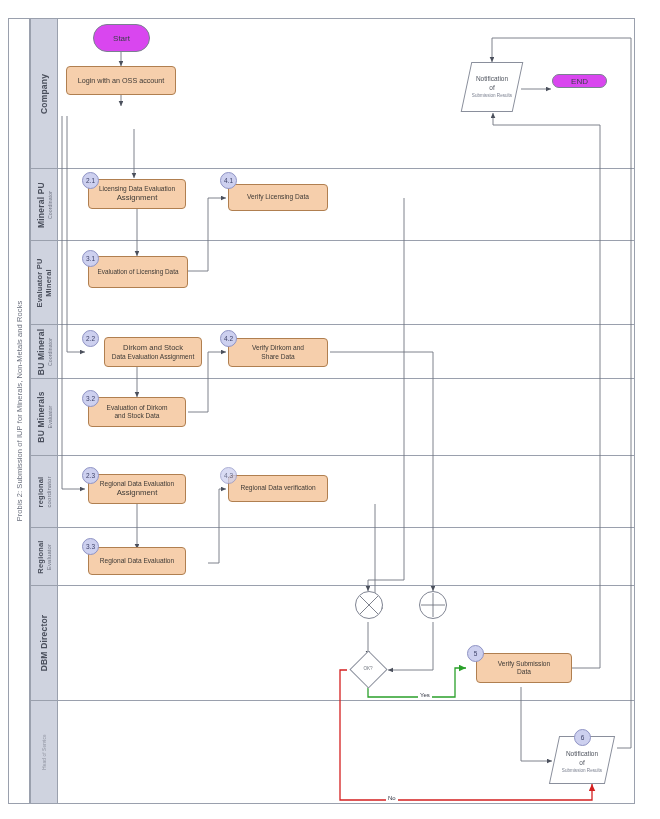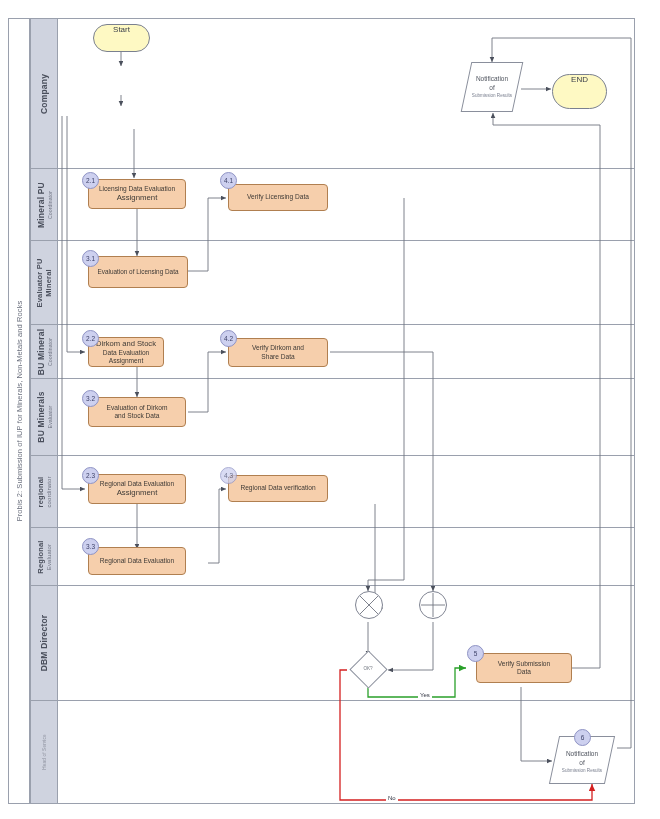--- a/index.html
+++ b/index.html
@@ -93,25 +93,26 @@
     color: #3e3a36;
     line-height: 1.25;
     padding: 2px 4px;
     font-size: 7px;
   }
   .task.t1 { font-size: 7.2px; }
   .task.t2 { font-size: 6.6px; justify-content: center; }
 
   
   .event {
-    background: #fef9c3;
+    background: #d946ef;
     border: 1px solid #7a8090;
     border-radius: 18px;
     box-sizing: border-box;
     display: flex;
+    align-items: center;
     justify-content: center;
     font-size: 8px;
     color: #3a3f4a;
   }
 
   
   .badge {
     width: 17px; height: 17px;
     border-radius: 50%;
     background: #cdd0ef;
@@ -315,20 +316,23 @@
 
     <g stroke="#d42020" stroke-width="1.3" fill="none">
       <path d="M347,670 L340,670 L340,800 L592,800 L592,784" marker-end="url(#ahr)"></path>
     </g>
   </svg>
 
   <div class="abs event" style="left:93px;top:24px;width:57px;height:28px;">
     <span>Start</span>
   </div>
 
+  <div class="abs task t1" style="left:66px;top:66px;width:110px;height:29px;">
+    <span>Login with an OSS account</span>
+  </div>
 
 
   <div class="abs badge" style="left:82px;top:172px;">
     <span>2.1</span>
   </div>
   <div class="abs task t2" style="left:88px;top:179px;width:98px;height:30px;flex-direction:column;">
     <span>Licensing Data Evaluation</span>
     <span style="font-size:7.8px;">Assignment</span>
   </div>
 
@@ -342,21 +346,21 @@
   <div class="abs badge" style="left:82px;top:250px;">
     <span>3.1</span>
   </div>
   <div class="abs task" style="left:88px;top:256px;width:100px;height:32px;font-size:6.4px;">
     <span>Evaluation of Licensing Data</span>
   </div>
 
   <div class="abs badge" style="left:82px;top:330px;">
     <span>2.2</span>
   </div>
-  <div class="abs task" style="left:88px;top:337px;width:76px;height:30px;flex-direction:column;font-size:7.6px;">
+  <div class="abs task" style="left:104px;top:337px;width:98px;height:30px;flex-direction:column;font-size:7.6px;">
     <span>Dirkom and Stock</span>
     <span style="font-size:6.6px;">Data Evaluation Assignment</span>
   </div>
 
   <div class="abs badge" style="left:220px;top:330px;">
     <span>4.2</span>
   </div>
   <div class="abs task t2" style="left:228px;top:338px;width:100px;height:29px;flex-direction:column;">
     <span>Verify Dirkom and</span>
     <span>Share Data</span>
@@ -416,21 +420,21 @@
   <div class="flowlabel" style="left:418px;top:692px;color:#2f3340;">Yes</div>
   <div class="flowlabel" style="left:386px;top:795px;color:#2f3340;">No</div>
 
   <div class="abs docnode" style="left:466px;top:62px;width:52px;height:50px;"></div>
   <div class="doc-text" style="left:464px;top:62px;width:56px;height:50px;">
     <span class="doc-l1">Notification</span>
     <span class="doc-l2">of</span>
     <span class="doc-l3">Submission Results</span>
   </div>
 
-  <div class="abs event" style="left:552px;top:74px;width:55px;height:35px;">
+  <div class="abs event" style="left:552px;top:74px;width:55px;height:14px;">
     <span>END</span>
   </div>
 
   <div class="abs docnode" style="left:554px;top:736px;width:56px;height:48px;"></div>
   <div class="abs badge" style="left:574px;top:729px;">
     <span>6</span>
   </div>
   <div class="doc-text" style="left:552px;top:740px;width:60px;height:44px;">
     <span class="doc-l1">Notification</span>
     <span class="doc-l2">of</span>

